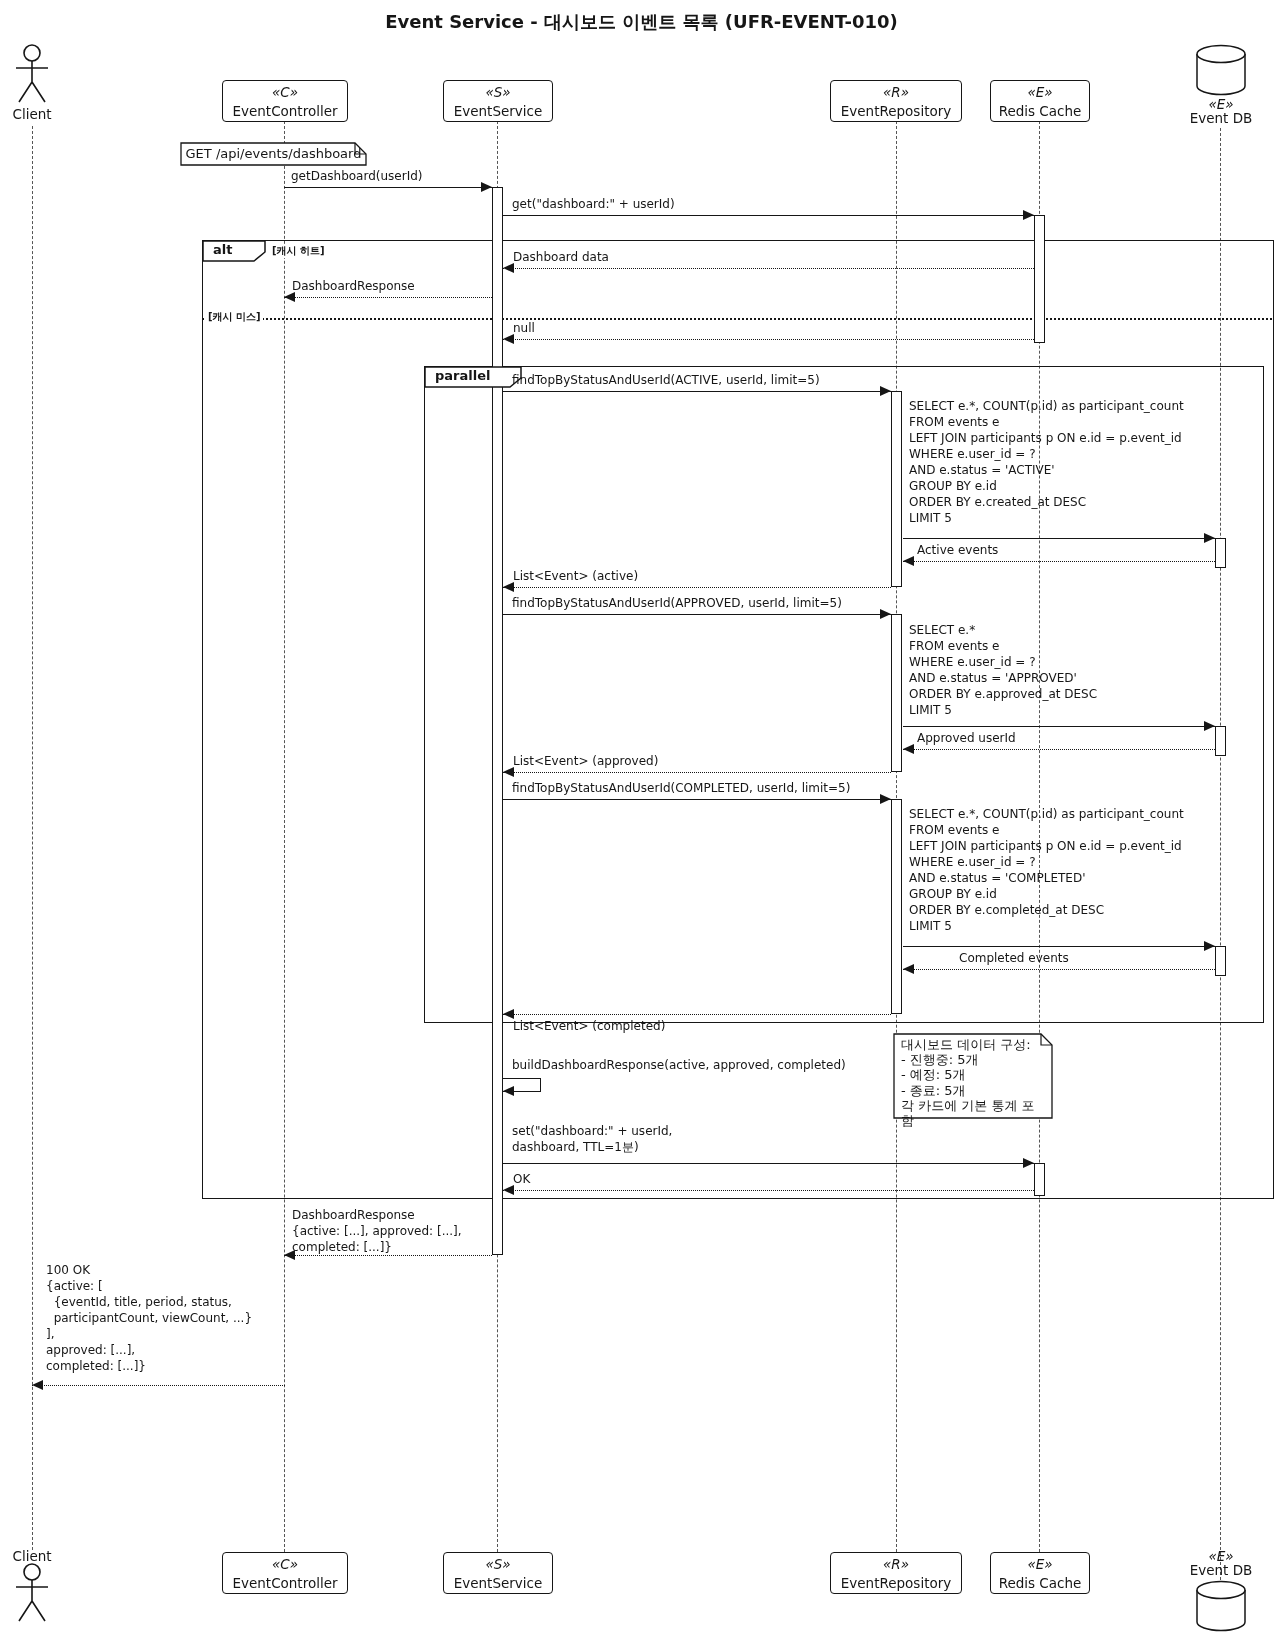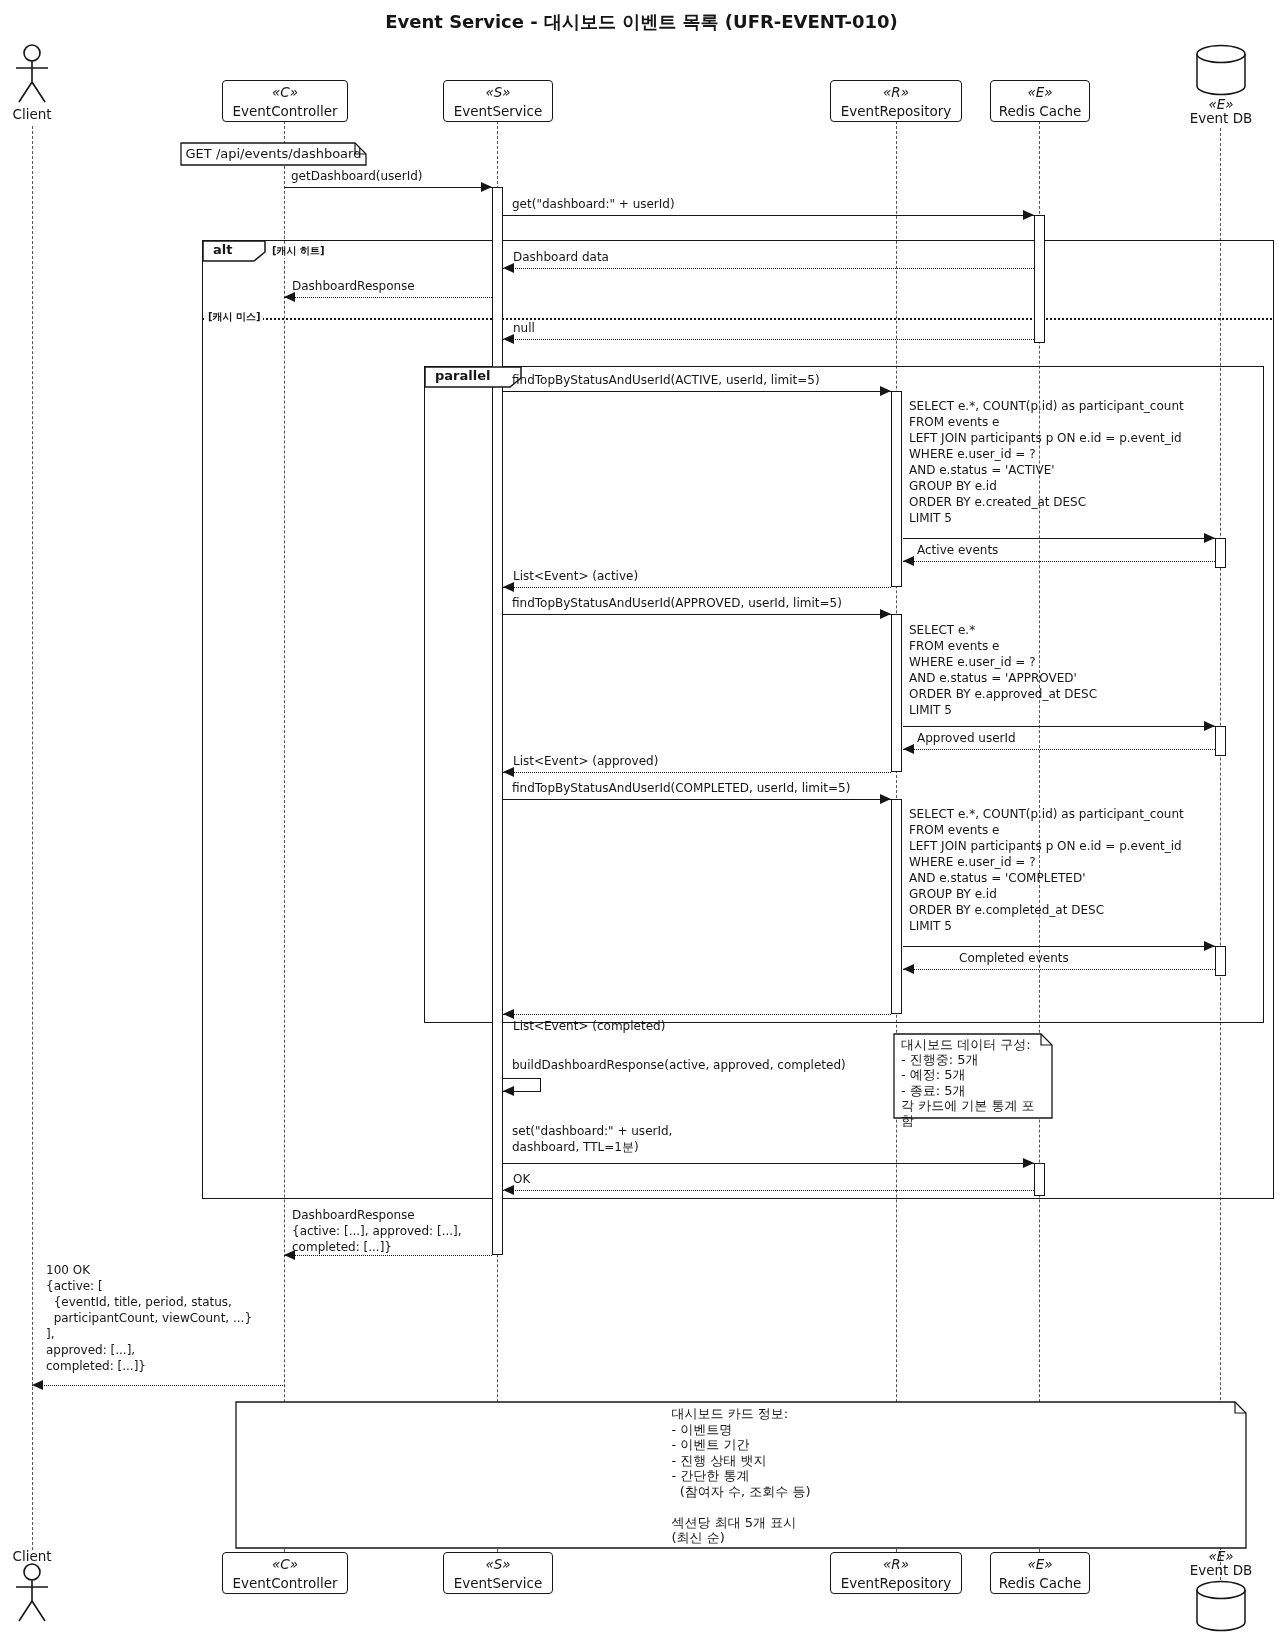--- a/index.html
+++ b/index.html
@@ -223,37 +223,20 @@
   <div class="lbl pre" style="left:46px;top:1262px;">100 OK
 {active: [
   {eventId, title, period, status,
   participantCount, viewCount, ...}
 ],
 approved: [...],
 completed: [...]}</div>
   <div class="dot" style="left:32px;top:1385px;width:253px;"></div>
   <div class="ahl" style="left:32px;top:1380px;"></div>
 
-  <div class="note" style="left:235px;top:1401px;width:1012px;height:148px;">
-    <svg width="1012" height="148">
-      <path d="M1 1 H1000 L1011 12 V147 H1 Z" fill="#fff" stroke="#161616" stroke-width="1.3"></path>
-      <path d="M1000 1 V12 H1011" fill="none" stroke="#161616" stroke-width="1.2"></path>
-    </svg>
-    <div class="body" style="padding-top:5px;text-align:center;">
-      <span class="pre" style="display:inline-block;text-align:left;line-height:15.5px;">대시보드 카드 정보:
-- 이벤트명
-- 이벤트 기간
-- 진행 상태 뱃지
-- 간단한 통계
-  (참여자 수, 조회수 등)
-
-섹션당 최대 5개 표시
-(최신 순)</span>
-    </div>
-  </div>
 
   <div class="plabel" style="left:2px;top:1548px;width:60px;">Client</div>
   <svg class="shape" style="left:12px;top:1563px;" width="40" height="64" viewBox="0 0 40 64">
     <circle cx="20" cy="9" r="8" fill="#fff" stroke="#161616" stroke-width="1.6"></circle>
     <path d="M20 17 V38 M4 24 H36 M20 38 L7 58 M20 38 L33 58" fill="none" stroke="#161616" stroke-width="1.6"></path>
   </svg>
 
   <div class="pbox" style="left:222px;top:1552px;width:126px;height:42px;">
     <div class="stereo">«C»</div>
     <div>EventController</div>

